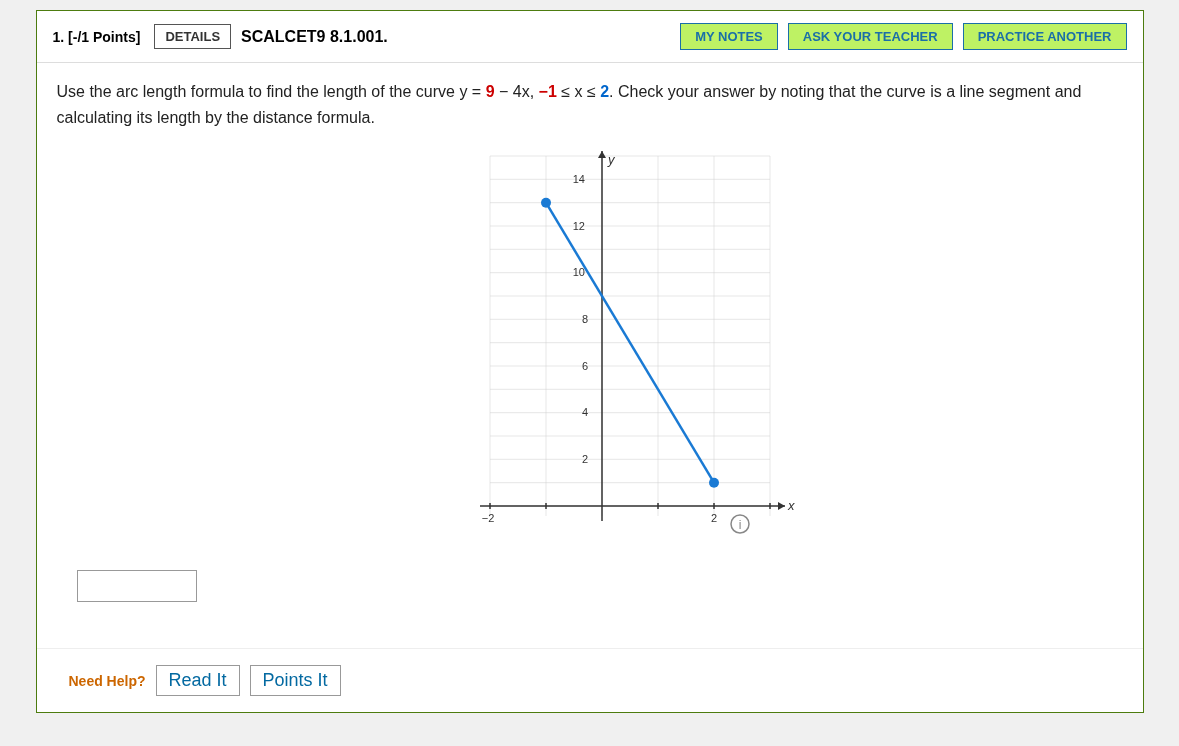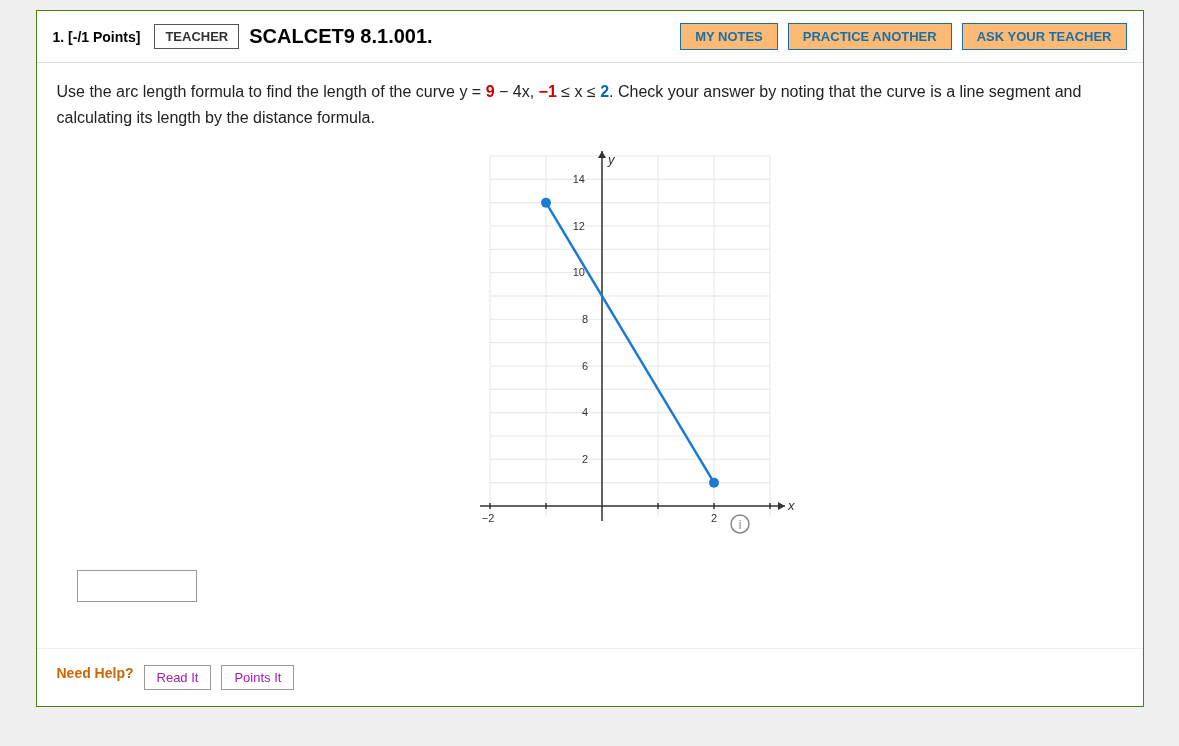--- a/index.html
+++ b/index.html
@@ -35,26 +35,26 @@
       border: 1px solid #555;
       background: #fff;
       padding: 4px 10px;
       font-size: 13px;
       font-weight: bold;
       cursor: pointer;
       color: #333;
     }
     .problem-id {
       font-weight: bold;
-      font-size: 20px;
+      font-size: 16px;
       margin-right: auto;
     }
     .btn-header {
       border: 1px solid #1a6fa8;
-      background: #fdba74;
+      background: #bef264;
       padding: 5px 14px;
       font-size: 13px;
       font-weight: bold;
       cursor: pointer;
       color: #1a6fa8;
     }
     
     .content-area {
       padding: 16px 20px;
     }
@@ -82,52 +82,52 @@
     .answer-input {
       width: 120px;
       height: 32px;
       border: 1px solid #999;
       padding: 4px 6px;
       font-size: 14px;
     }
     
     .need-help-row {
       display: flex;
-      align-items: flex-start;
+      align-items: center;
       gap: 10px;
       margin-top: 10px;
-      padding: 16px 20px;
+      padding: 16px 32px;
       border-top: 1px solid #eee;
     }
     .need-help-label {
       color: #cc6600;
       font-weight: bold;
       font-size: 14px;
     }
     .btn-help {
       border: 1px solid #999;
       background: #fff;
       padding: 4px 12px;
-      font-size: 13px;
+      font-size: 18px;
       cursor: pointer;
-      color: #a21caf;
+      color: #0369a1;
     }
   </style>
 </head>
 <body>
 
 <div class="page-container">
 
   <div class="header-row">
     <span class="points-label">1.  [-/1 Points]</span>
-    <button class="btn-details">TEACHER</button>
+    <button class="btn-details">DETAILS</button>
     <span class="problem-id">SCALCET9 8.1.001.</span>
     <button class="btn-header">MY NOTES</button>
+    <button class="btn-header">ASK YOUR TEACHER</button>
     <button class="btn-header">PRACTICE ANOTHER</button>
-    <button class="btn-header">ASK YOUR TEACHER</button>
   </div>
 
   <div class="content-area">
 
     <div class="problem-text">
       <span>Use the arc length formula to find the length of the curve y&nbsp;=&nbsp;</span><span class="highlight-red">9</span><span>&nbsp;−&nbsp;4x,&nbsp;</span><span class="highlight-red">−1</span><span>&nbsp;≤&nbsp;x&nbsp;≤&nbsp;</span><span class="highlight-blue">2</span><span>.&nbsp;Check your answer by noting that the curve is a line segment and calculating its length by the distance formula.</span>
     </div>
 
     <div class="graph-container">
       <div class="graph-wrapper">

